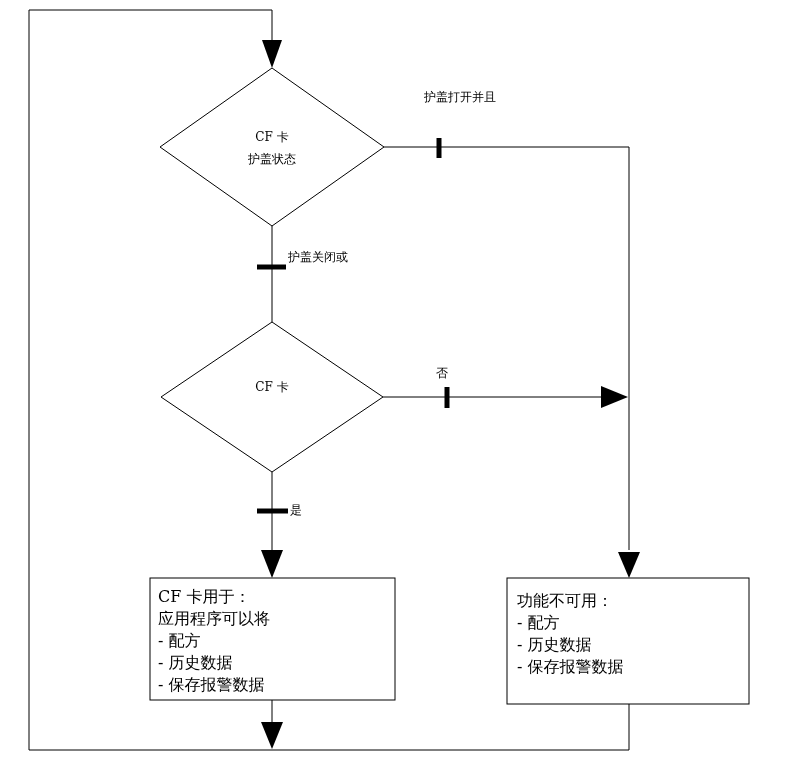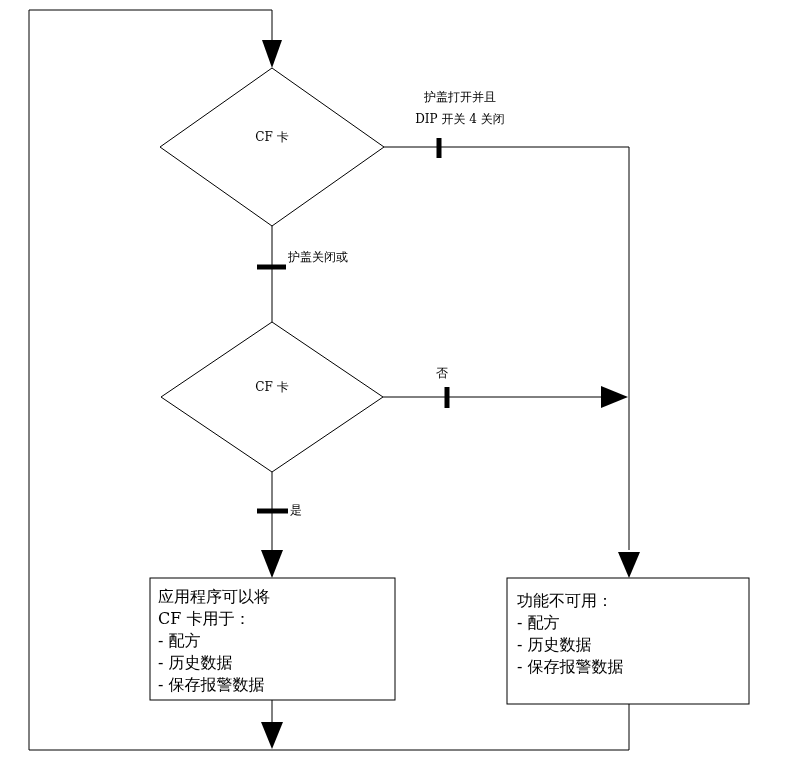--- a/index.html
+++ b/index.html
@@ -78,42 +78,42 @@
       <polygon points="272,68 384,147 272,226 160,147"></polygon>
       <polygon points="272,322 383,397 272,472 161,397"></polygon>
 
       <rect x="150" y="578" width="245" height="122"></rect>
       <rect x="507" y="578" width="242" height="126"></rect>
     </g>
   </svg>
 
   <div class="lbl center" style="left:182px; top:126px; width:180px;">
     <div>CF 卡</div>
+    <div>护盖状态</div>
   </div>
 
   <div class="lbl center" style="left:182px; top:376px; width:180px;">
     <div>CF 卡</div>
   </div>
 
   <div class="lbl center" style="left:380px; top:86px; width:160px;">
     <div>护盖打开并且</div>
-    <div>DIP 开关 4 关闭</div>
   </div>
 
   <div class="lbl" style="left:288px; top:246px;">
     <div>护盖关闭或</div>
   </div>
 
   <div class="lbl" style="left:436px; top:362px;">否</div>
 
   <div class="lbl" style="left:290px; top:499px;">是</div>
 
   <div class="boxtext" style="left:158px; top:586px; width:230px;">
+    <div>CF 卡用于：</div>
     <div>应用程序可以将</div>
-    <div>CF 卡用于：</div>
     <div>- 配方</div>
     <div>- 历史数据</div>
     <div>- 保存报警数据</div>
   </div>
 
   <div class="boxtext" style="left:517px; top:590px; width:226px;">
     <div>功能不可用：</div>
     <div>- 配方</div>
     <div>- 历史数据</div>
     <div>- 保存报警数据</div>

